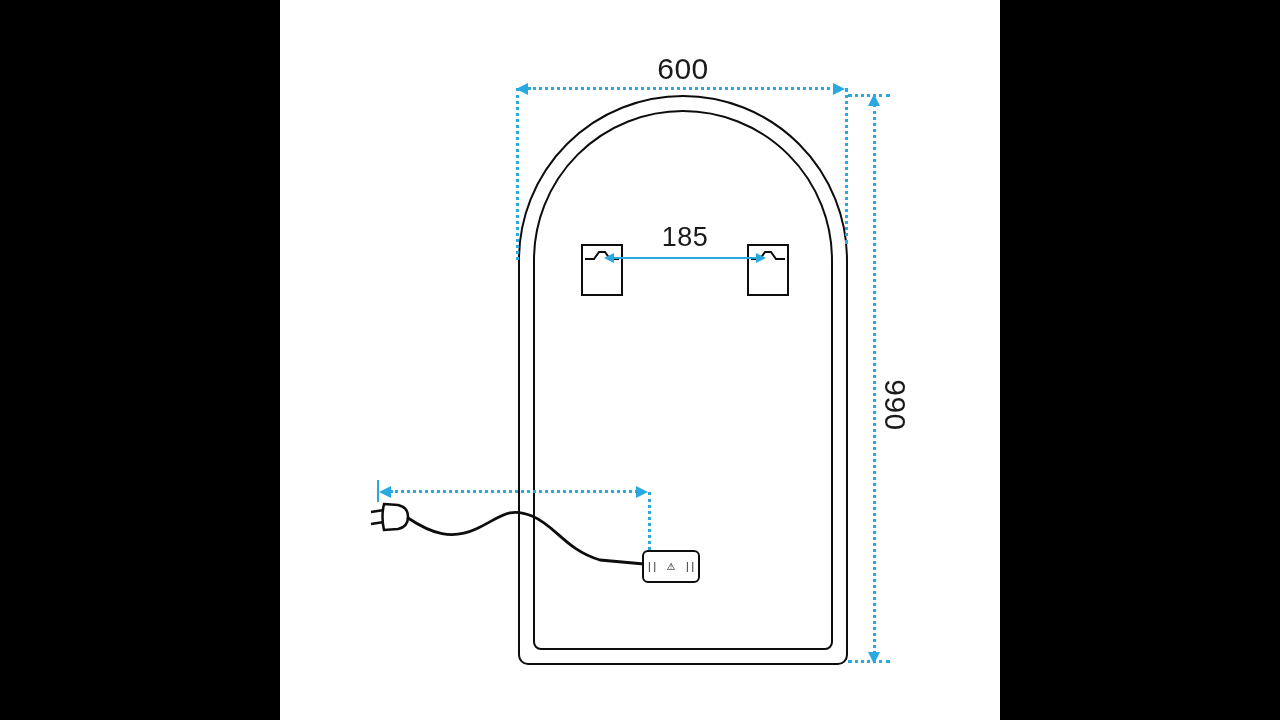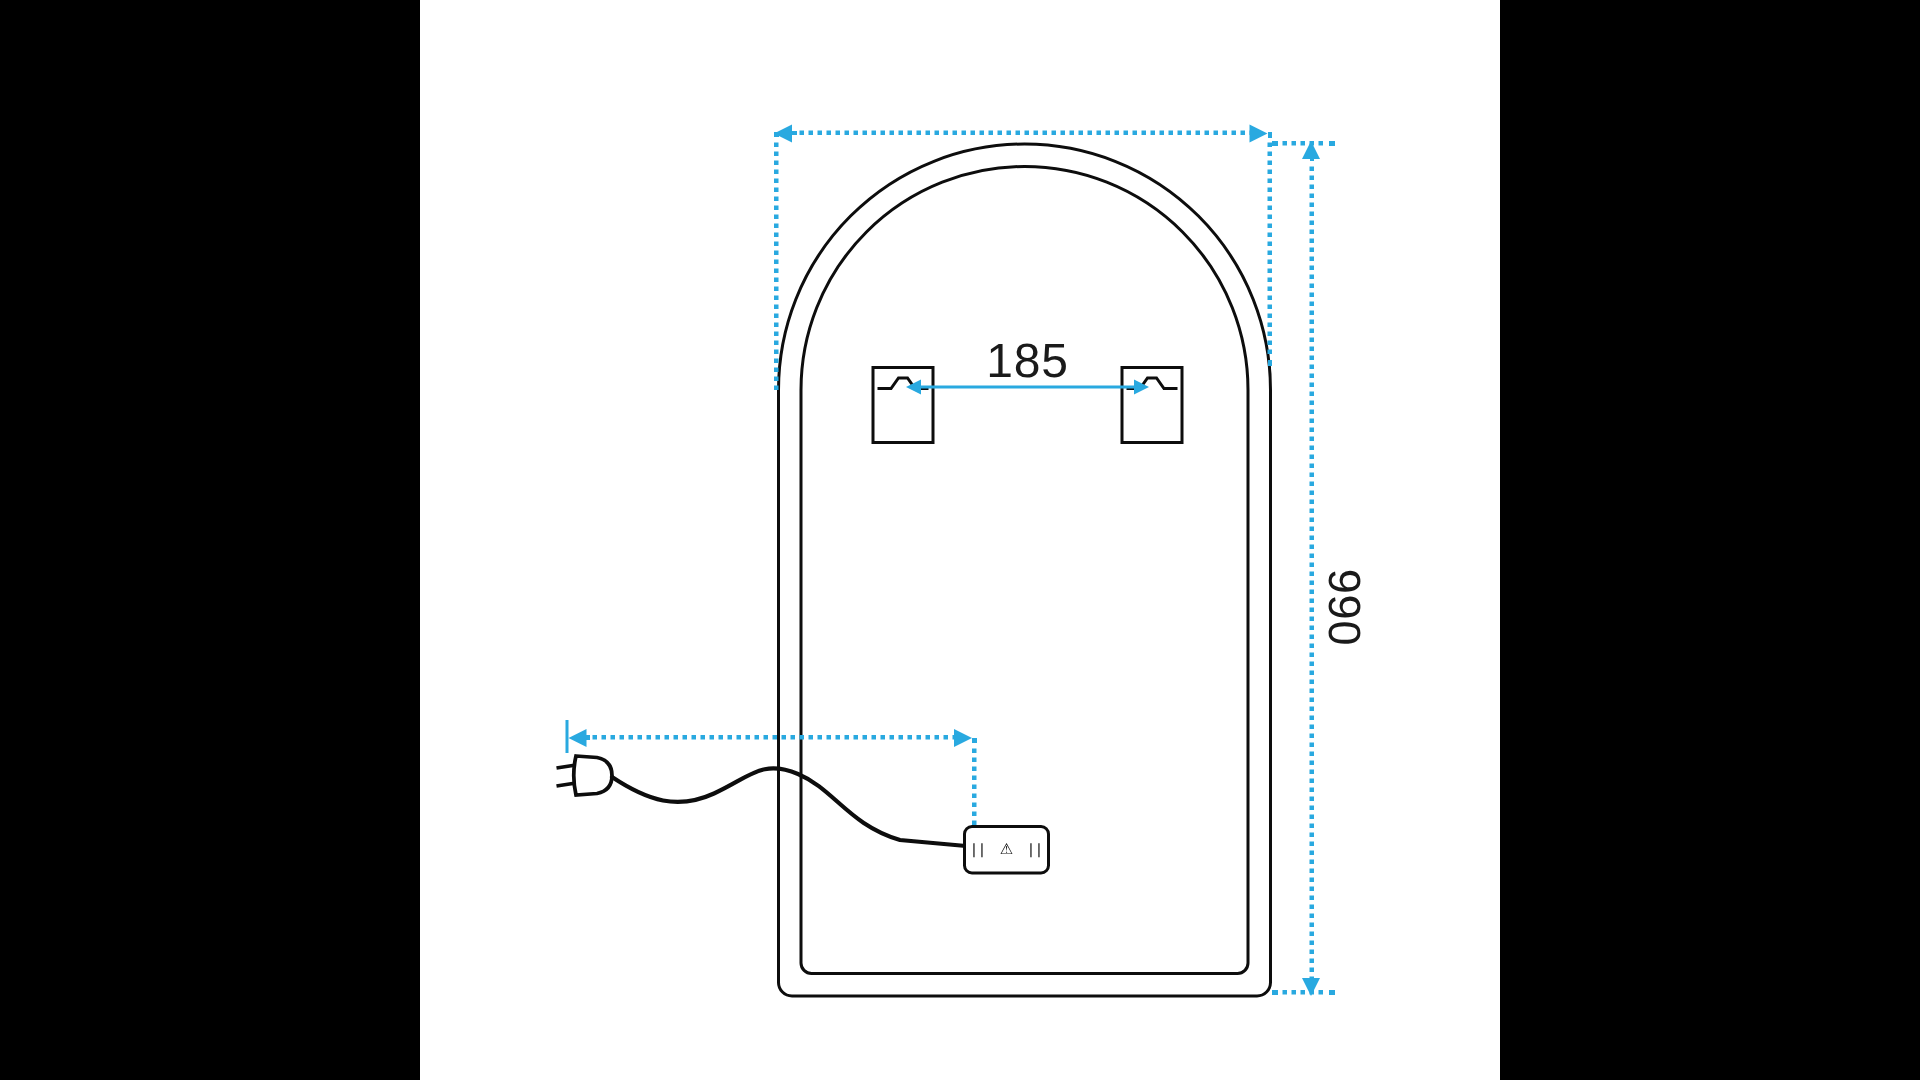--- a/index.html
+++ b/index.html
@@ -59,20 +59,21 @@
 <body>
 
 <div id="canvas">
 
   <div class="bar left"></div>
   <div class="bar right"></div>
 
   <div class="mirror-outer"></div>
   <div class="mirror-inner"></div>
 
+  <div class="dim-label" style="left:518px;top:52px;width:330px;">600</div>
   <div class="dotted-h" style="left:528px;top:87px;width:308px;"></div>
   <div class="arr l" style="left:516px;top:83px;"></div>
   <div class="arr r" style="left:833px;top:83px;"></div>
   <div class="dotted-v" style="left:516px;top:88px;height:172px;"></div>
   <div class="dotted-v" style="left:845px;top:88px;height:156px;"></div>
 
   <div class="dotted-h" style="left:848px;top:94px;width:42px;"></div>
   <div class="dotted-h" style="left:848px;top:660px;width:42px;"></div>
   <div class="dotted-v" style="left:873px;top:104px;height:550px;"></div>
   <div class="arr u" style="left:868px;top:94px;"></div>
@@ -82,21 +83,21 @@
   <div class="bracket" style="left:581px;top:244px;">
     <svg width="38" height="20" viewBox="0 0 38 20">
       <path d="M2,13 h9 l5,-7 h6 l5,7 h9" fill="none" stroke="#0d0d0d" stroke-width="2"></path>
     </svg>
   </div>
   <div class="bracket" style="left:747px;top:244px;">
     <svg width="38" height="20" viewBox="0 0 38 20">
       <path d="M2,13 h9 l5,-7 h6 l5,7 h9" fill="none" stroke="#0d0d0d" stroke-width="2"></path>
     </svg>
   </div>
-  <div class="dim-label" style="left:640px;top:222px;width:90px;font-size:32px;">185</div>
+  <div class="dim-label" style="left:640px;top:222px;width:90px;font-size:27px;">185</div>
   <div class="solid-h" style="left:614px;top:257px;width:142px;"></div>
   <div class="arr sm l" style="left:604px;top:253px;"></div>
   <div class="arr sm r" style="left:756px;top:253px;"></div>
 
   <div class="solid-v" style="left:377px;top:480px;height:22px;"></div>
   <div class="dotted-h" style="left:390px;top:490px;width:248px;"></div>
   <div class="arr l" style="left:379px;top:486px;"></div>
   <div class="arr r" style="left:636px;top:486px;"></div>
   <div class="dotted-v" style="left:648px;top:492px;height:58px;"></div>
 

